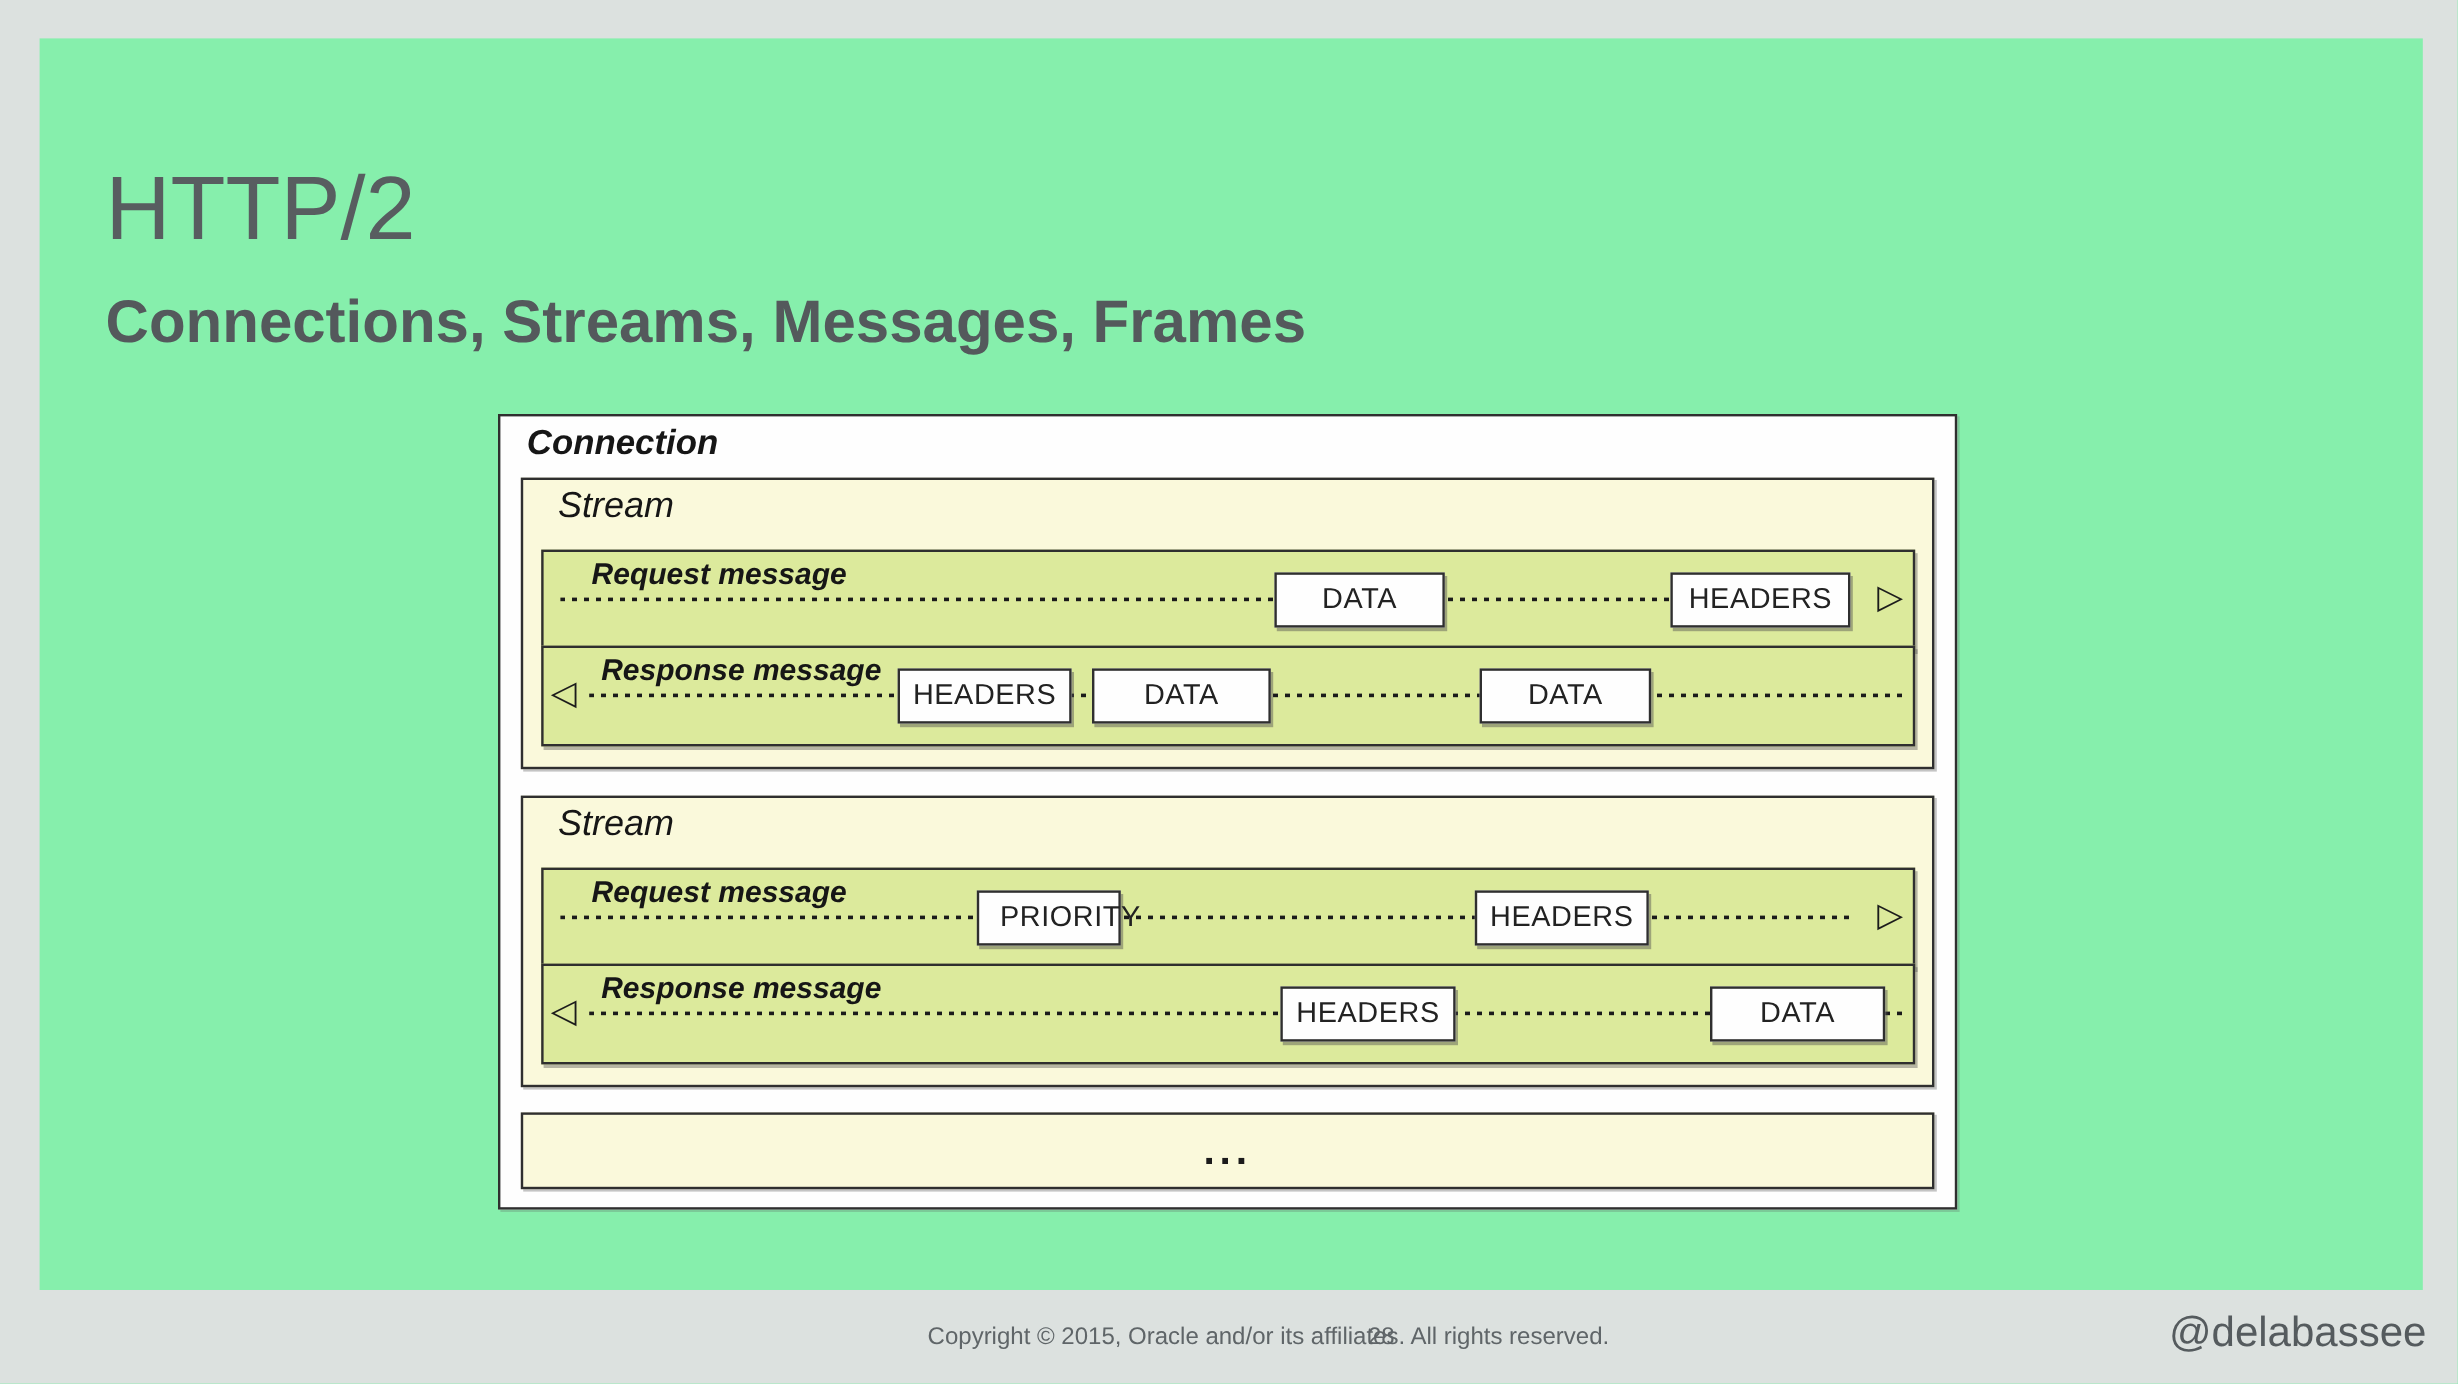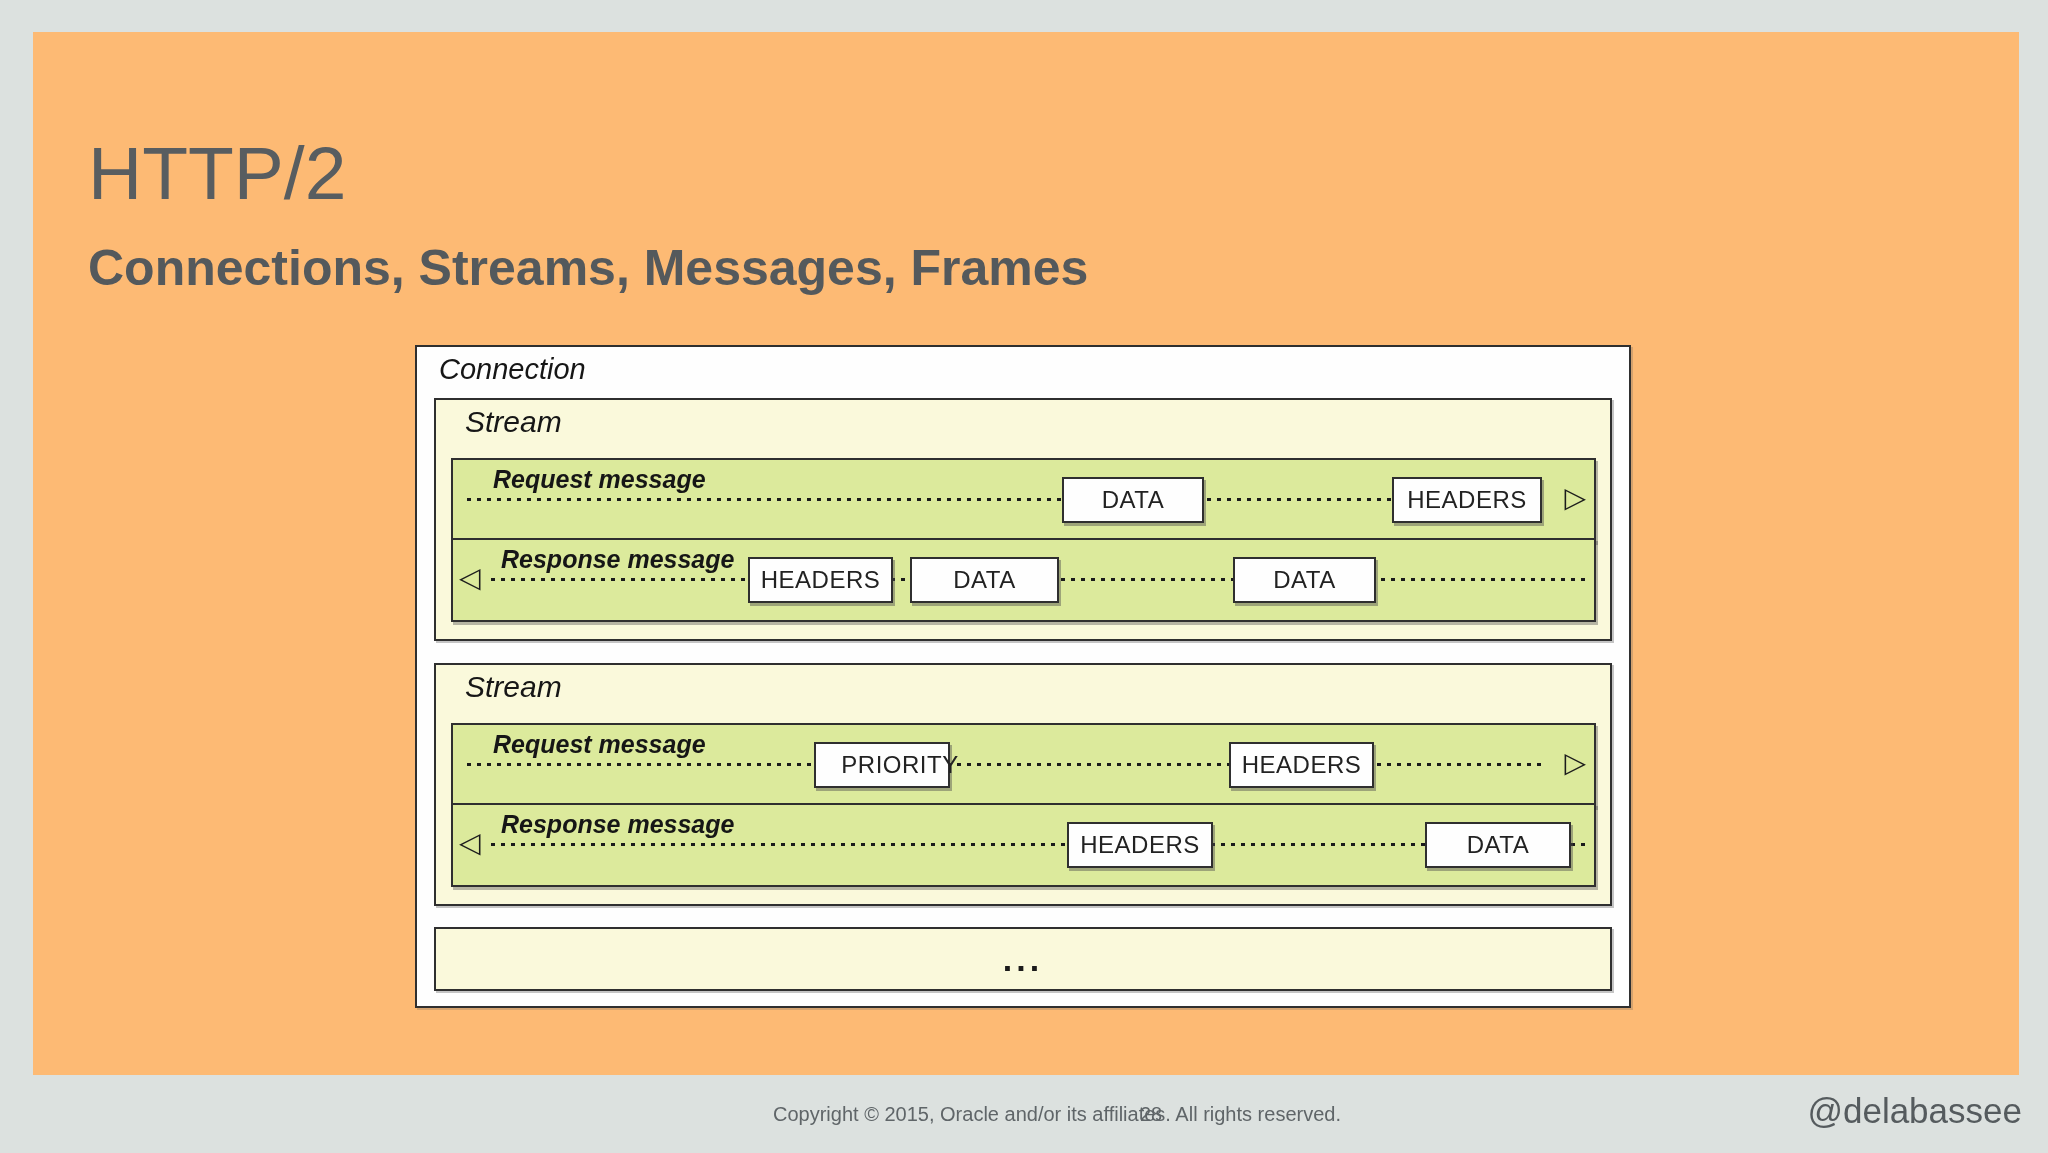--- a/index.html
+++ b/index.html
@@ -7,21 +7,21 @@
     width:2048px;height:1153px;overflow:hidden;
     background:#dce1df;
     font-family:"Liberation Sans", sans-serif;
     position:relative;
   }
   #stage{position:absolute;inset:0;}
 
   
   .slide{
     position:absolute;left:33px;top:32px;width:1986px;height:1043px;
-    background:#fdba74;
+    background:#86efac;
   }
   .slide-title{
     position:absolute;left:55px;top:100px;
     font-size:75px;line-height:1.1;font-weight:400;
     color:#585d60;letter-spacing:0;
   }
   .slide-subtitle{
     position:absolute;left:55px;top:206px;
     font-size:50px;line-height:1.2;font-weight:700;
     color:#54595c;
@@ -29,21 +29,21 @@
 
   
   .connection-box{
     position:absolute;left:382px;top:313px;width:1216px;height:663px;
     background:#fefefe;border:2px solid #2f2f2f;
     box-sizing:border-box;
     box-shadow:2px 2px 0 rgba(90,90,90,.25);
   }
   .conn-label{
     position:absolute;left:22px;top:6px;
-    font-size:29px;font-weight:400;font-style:italic;color:#161616;
+    font-size:29px;font-weight:700;font-style:italic;color:#161616;
   }
   .stream-box{
     position:absolute;left:17px;width:1178px;height:243px;
     background:#faf9db;border:2px solid #2f2f2f;box-sizing:border-box;
     box-shadow:2px 2px 0 rgba(90,90,90,.35);
   }
   .stream-box.s1{top:51px;}
   .stream-box.s2{top:316px;}
   .stream-label{
     position:absolute;left:29px;top:5px;
@@ -136,21 +136,21 @@
           <div class="frame" style="left:780px;width:143px;">DATA</div>
         </div>
       </div>
 
       <div class="stream-box s2">
         <div class="stream-label">Stream</div>
 
         <div class="lane request">
           <div class="lane-label">Request message</div>
           <div class="dotline"></div>
-          <div class="frame" style="left:361px;width:136px;padding-left:36px;">PRIORITY</div>
+          <div class="frame" style="left:361px;width:120px;padding-left:36px;">PRIORITY</div>
           <div class="frame" style="left:776px;width:145px;">HEADERS</div>
           <div class="arrow right">▷</div>
         </div>
 
         <div class="lane response">
           <div class="lane-label">Response message</div>
           <div class="dotline"></div>
           <div class="arrow left">◁</div>
           <div class="frame" style="left:614px;width:146px;">HEADERS</div>
           <div class="frame" style="left:972px;width:146px;">DATA</div>

